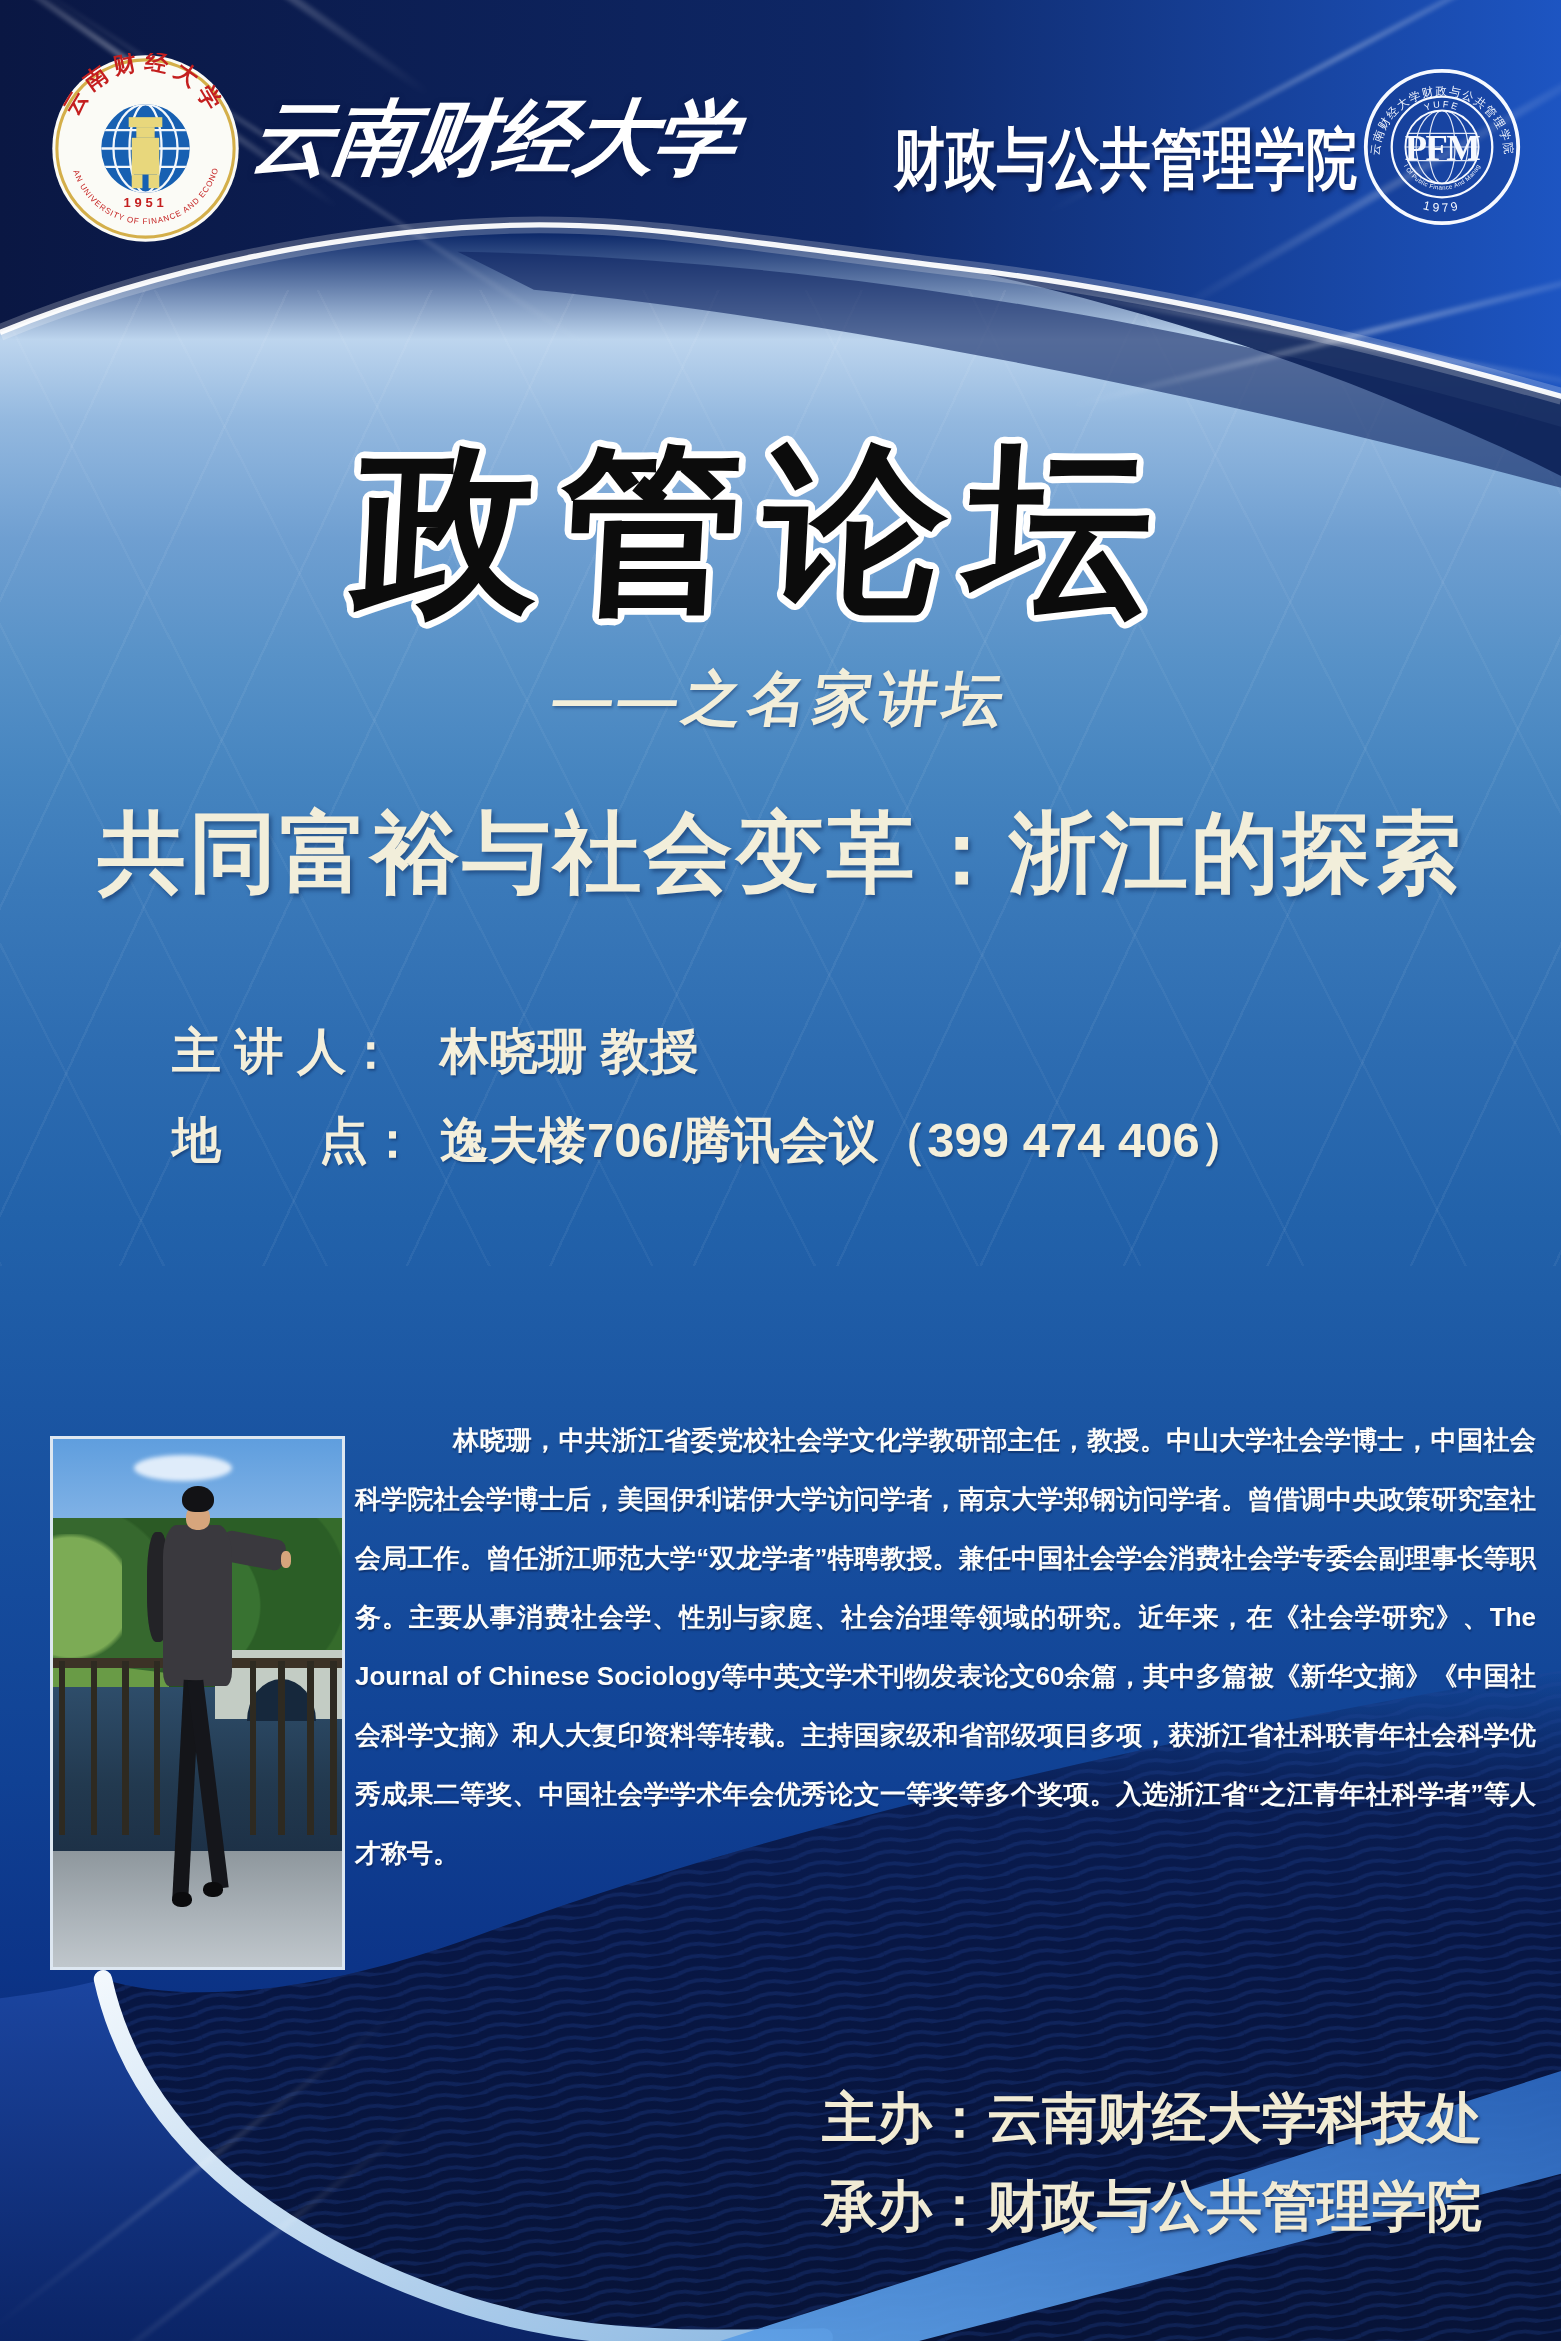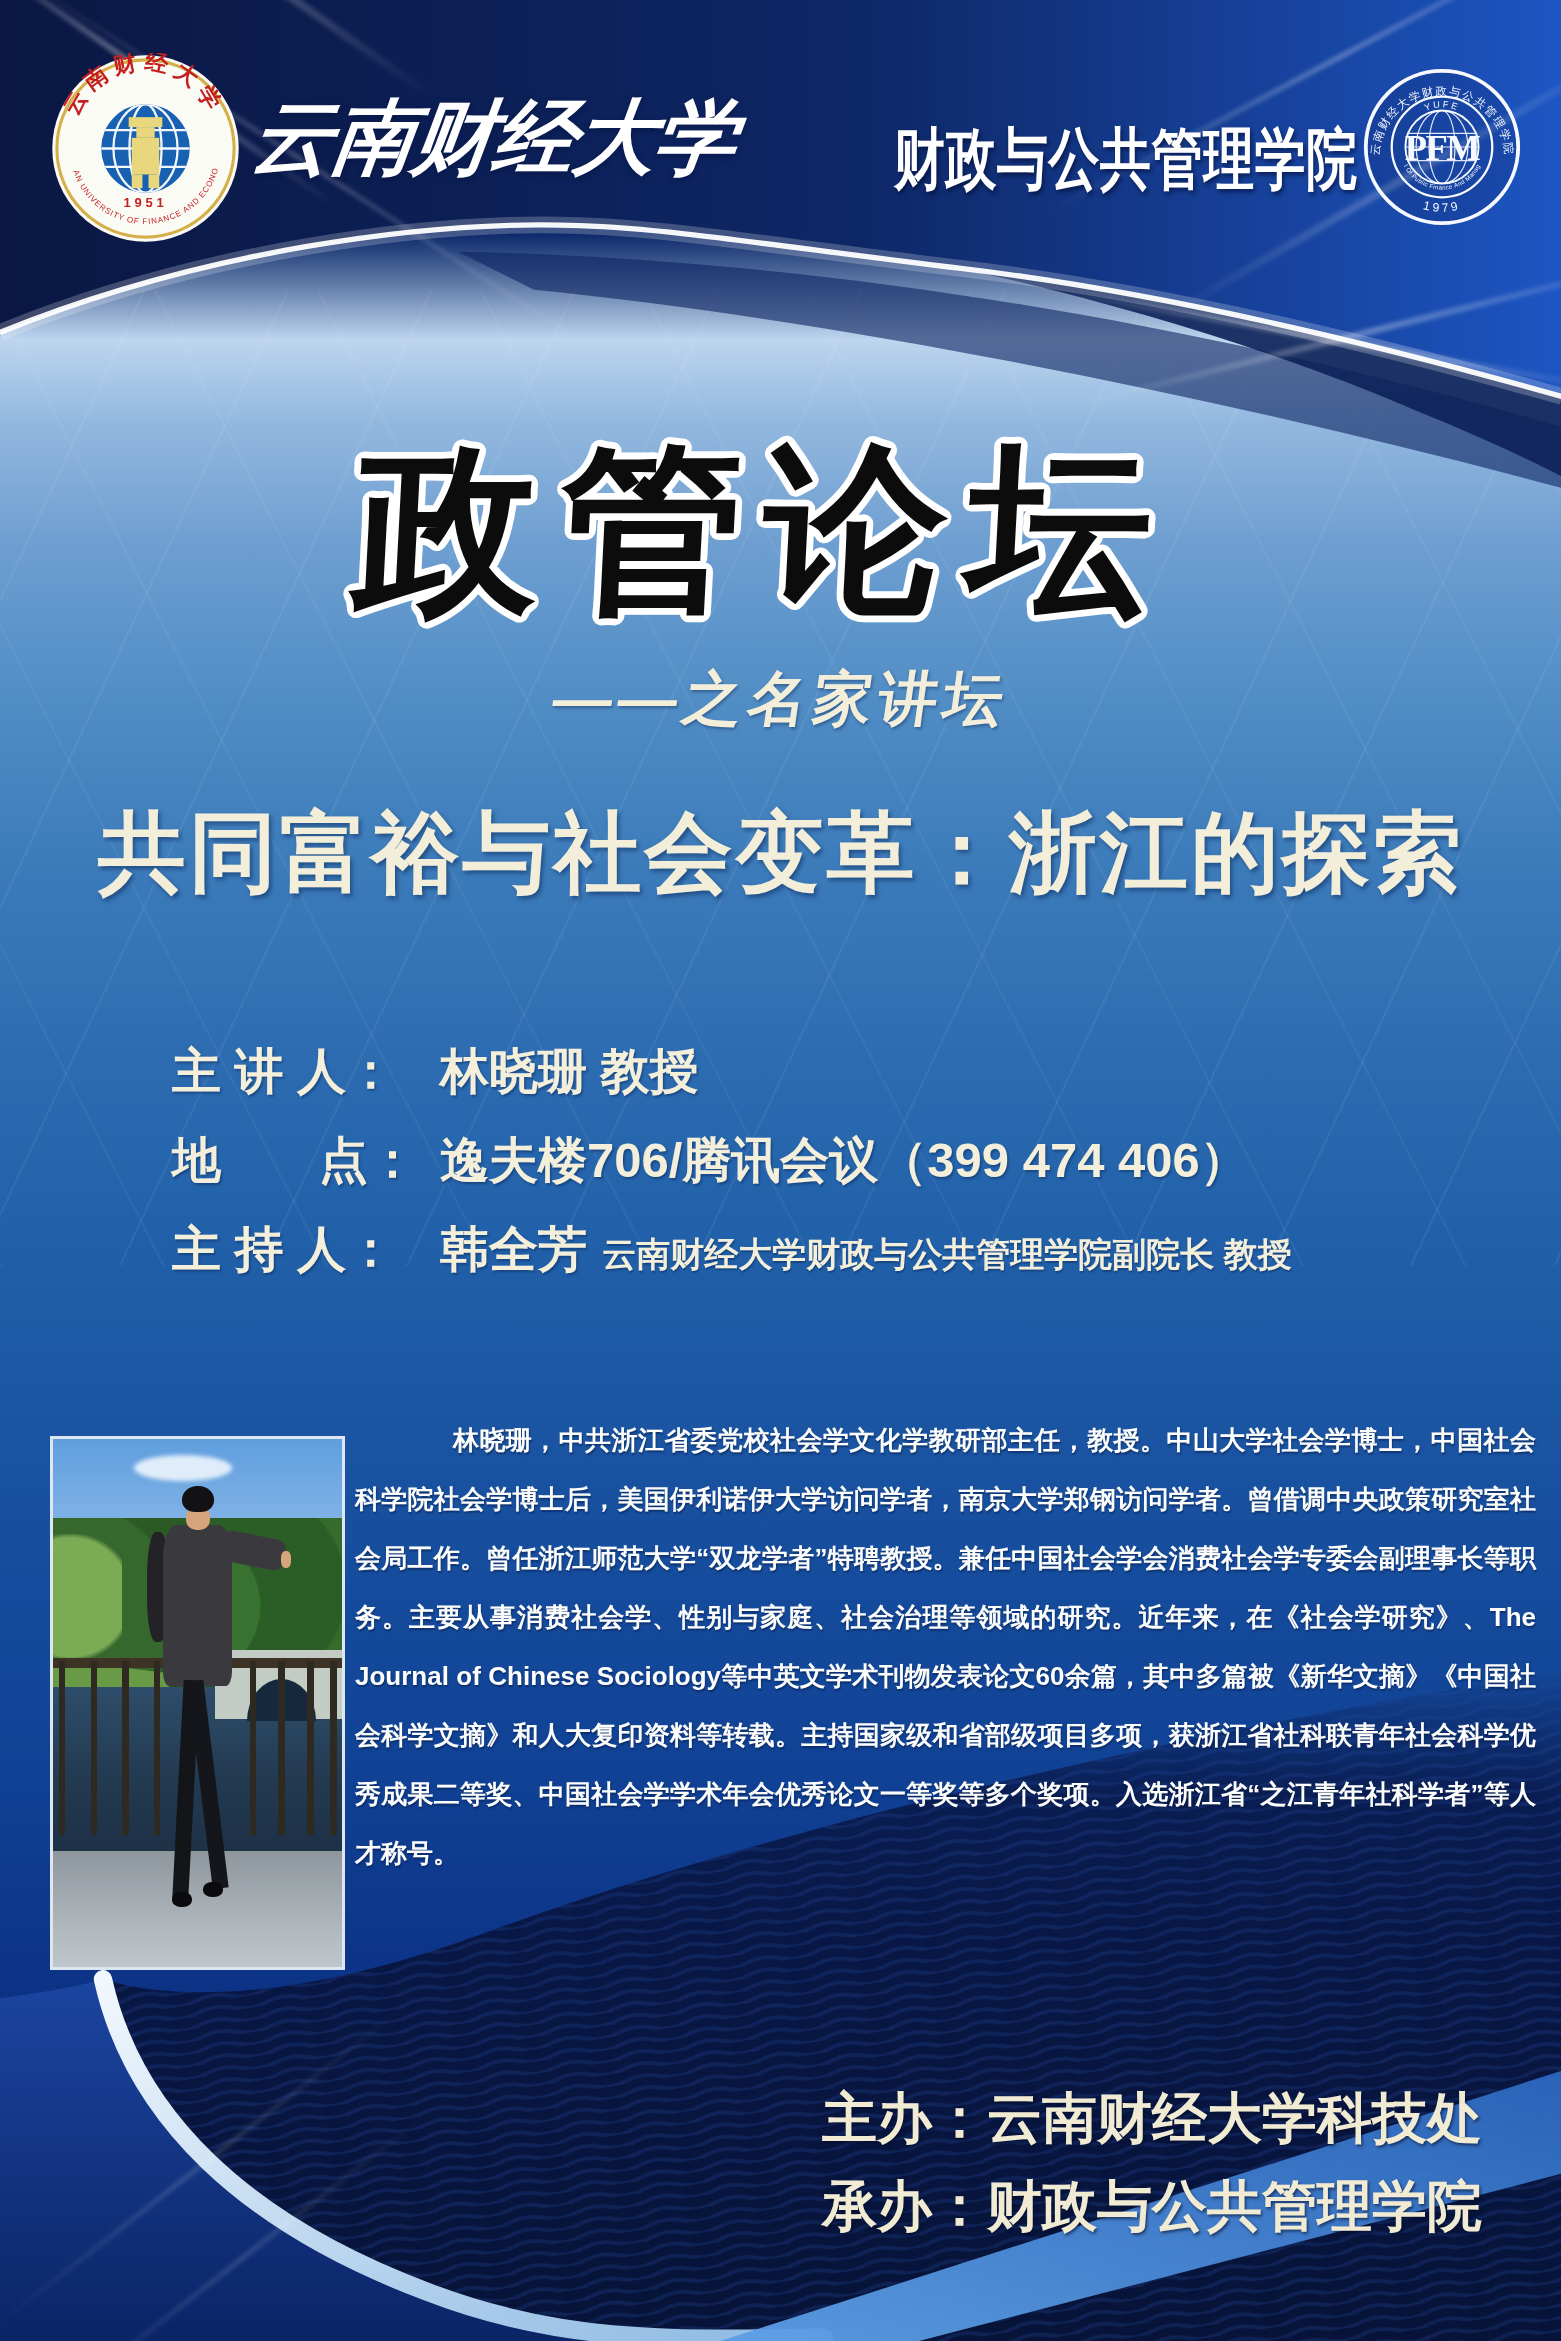--- a/index.html
+++ b/index.html
@@ -40,21 +40,21 @@
   .forum-issue{position:absolute;left:1214px;top:497px;z-index:5;color:#fff;font-size:56px;
     font-weight:900;letter-spacing:3.1px;white-space:nowrap;text-shadow:0 1.5px 3.8px rgba(0,20,70,.4);}
   .forum-subtitle{position:absolute;left:0;width:1562px;top:660px;z-index:5;text-align:center;
     color:#f2eeda;font-size:59px;font-weight:900;letter-spacing:6.1px;transform:skewX(-8deg);
     text-shadow:1.5px 2.3px 3.1px rgba(10,40,90,.45);white-space:nowrap;}
   
   .lecture-title{position:absolute;left:0;width:1562px;top:794px;z-index:5;text-align:center;
     color:#f2eeda;font-size:88px;font-weight:900;letter-spacing:3.1px;white-space:nowrap;
     text-shadow:2.3px 3.1px 4.6px rgba(8,35,85,.5);}
   
-  .details{position:absolute;left:172px;top:1019px;z-index:5;margin-top:20px;}
+  .details{position:absolute;left:172px;top:1019px;z-index:5;}
   .detail-row{height:55px;margin-bottom:34px;white-space:nowrap;color:#f4efdb;}
   .detail-label{display:inline-block;width:268px;font-size:49px;font-weight:900;white-space:pre;
     text-shadow:1.5px 2.3px 2.3px rgba(8,35,85,.45);}
   .detail-value{font-size:49px;font-weight:900;text-shadow:1.5px 2.3px 2.3px rgba(8,35,85,.45);}
   .detail-suffix{font-size:34px;font-weight:700;margin-left:15.3px;text-shadow:0.8px 1.5px 1.5px rgba(8,35,85,.45);}
   
   .photo{position:absolute;left:50px;top:1436px;width:295px;height:534px;z-index:5;
     border:3.1px solid #dde7f1;box-sizing:border-box;overflow:hidden;
     background:linear-gradient(180deg,#5f9ede 0%,#8ab8e8 20%,#a9cbee 26%);}
   .photo div{position:absolute;}
@@ -250,23 +250,20 @@
 
   <div class="lecture-title">共同富裕与社会变革：浙江的探索</div>
 
   <div class="details">
     <div class="detail-row">
       <span class="detail-label">主 讲 人：</span><span class="detail-value">林晓珊 教授</span>
     </div>
     <div class="detail-row">
       <span class="detail-label">地　　点：</span><span class="detail-value">逸夫楼706/腾讯会议（399 474 406）</span>
     </div>
-    <div class="detail-row">
-      <span class="detail-label">主 持 人：</span><span class="detail-value">韩全芳</span><span class="detail-suffix">云南财经大学财政与公共管理学院副院长  教授</span>
-    </div>
   </div>
 
   <div class="photo">
     <div class="ph-cloud"></div>
     <div class="ph-trees"></div>
     <div class="ph-willow"></div>
     <div class="ph-grass"></div>
     <div class="ph-water"></div>
     <div class="ph-bridge"></div>
     <div class="ph-arch"></div>

